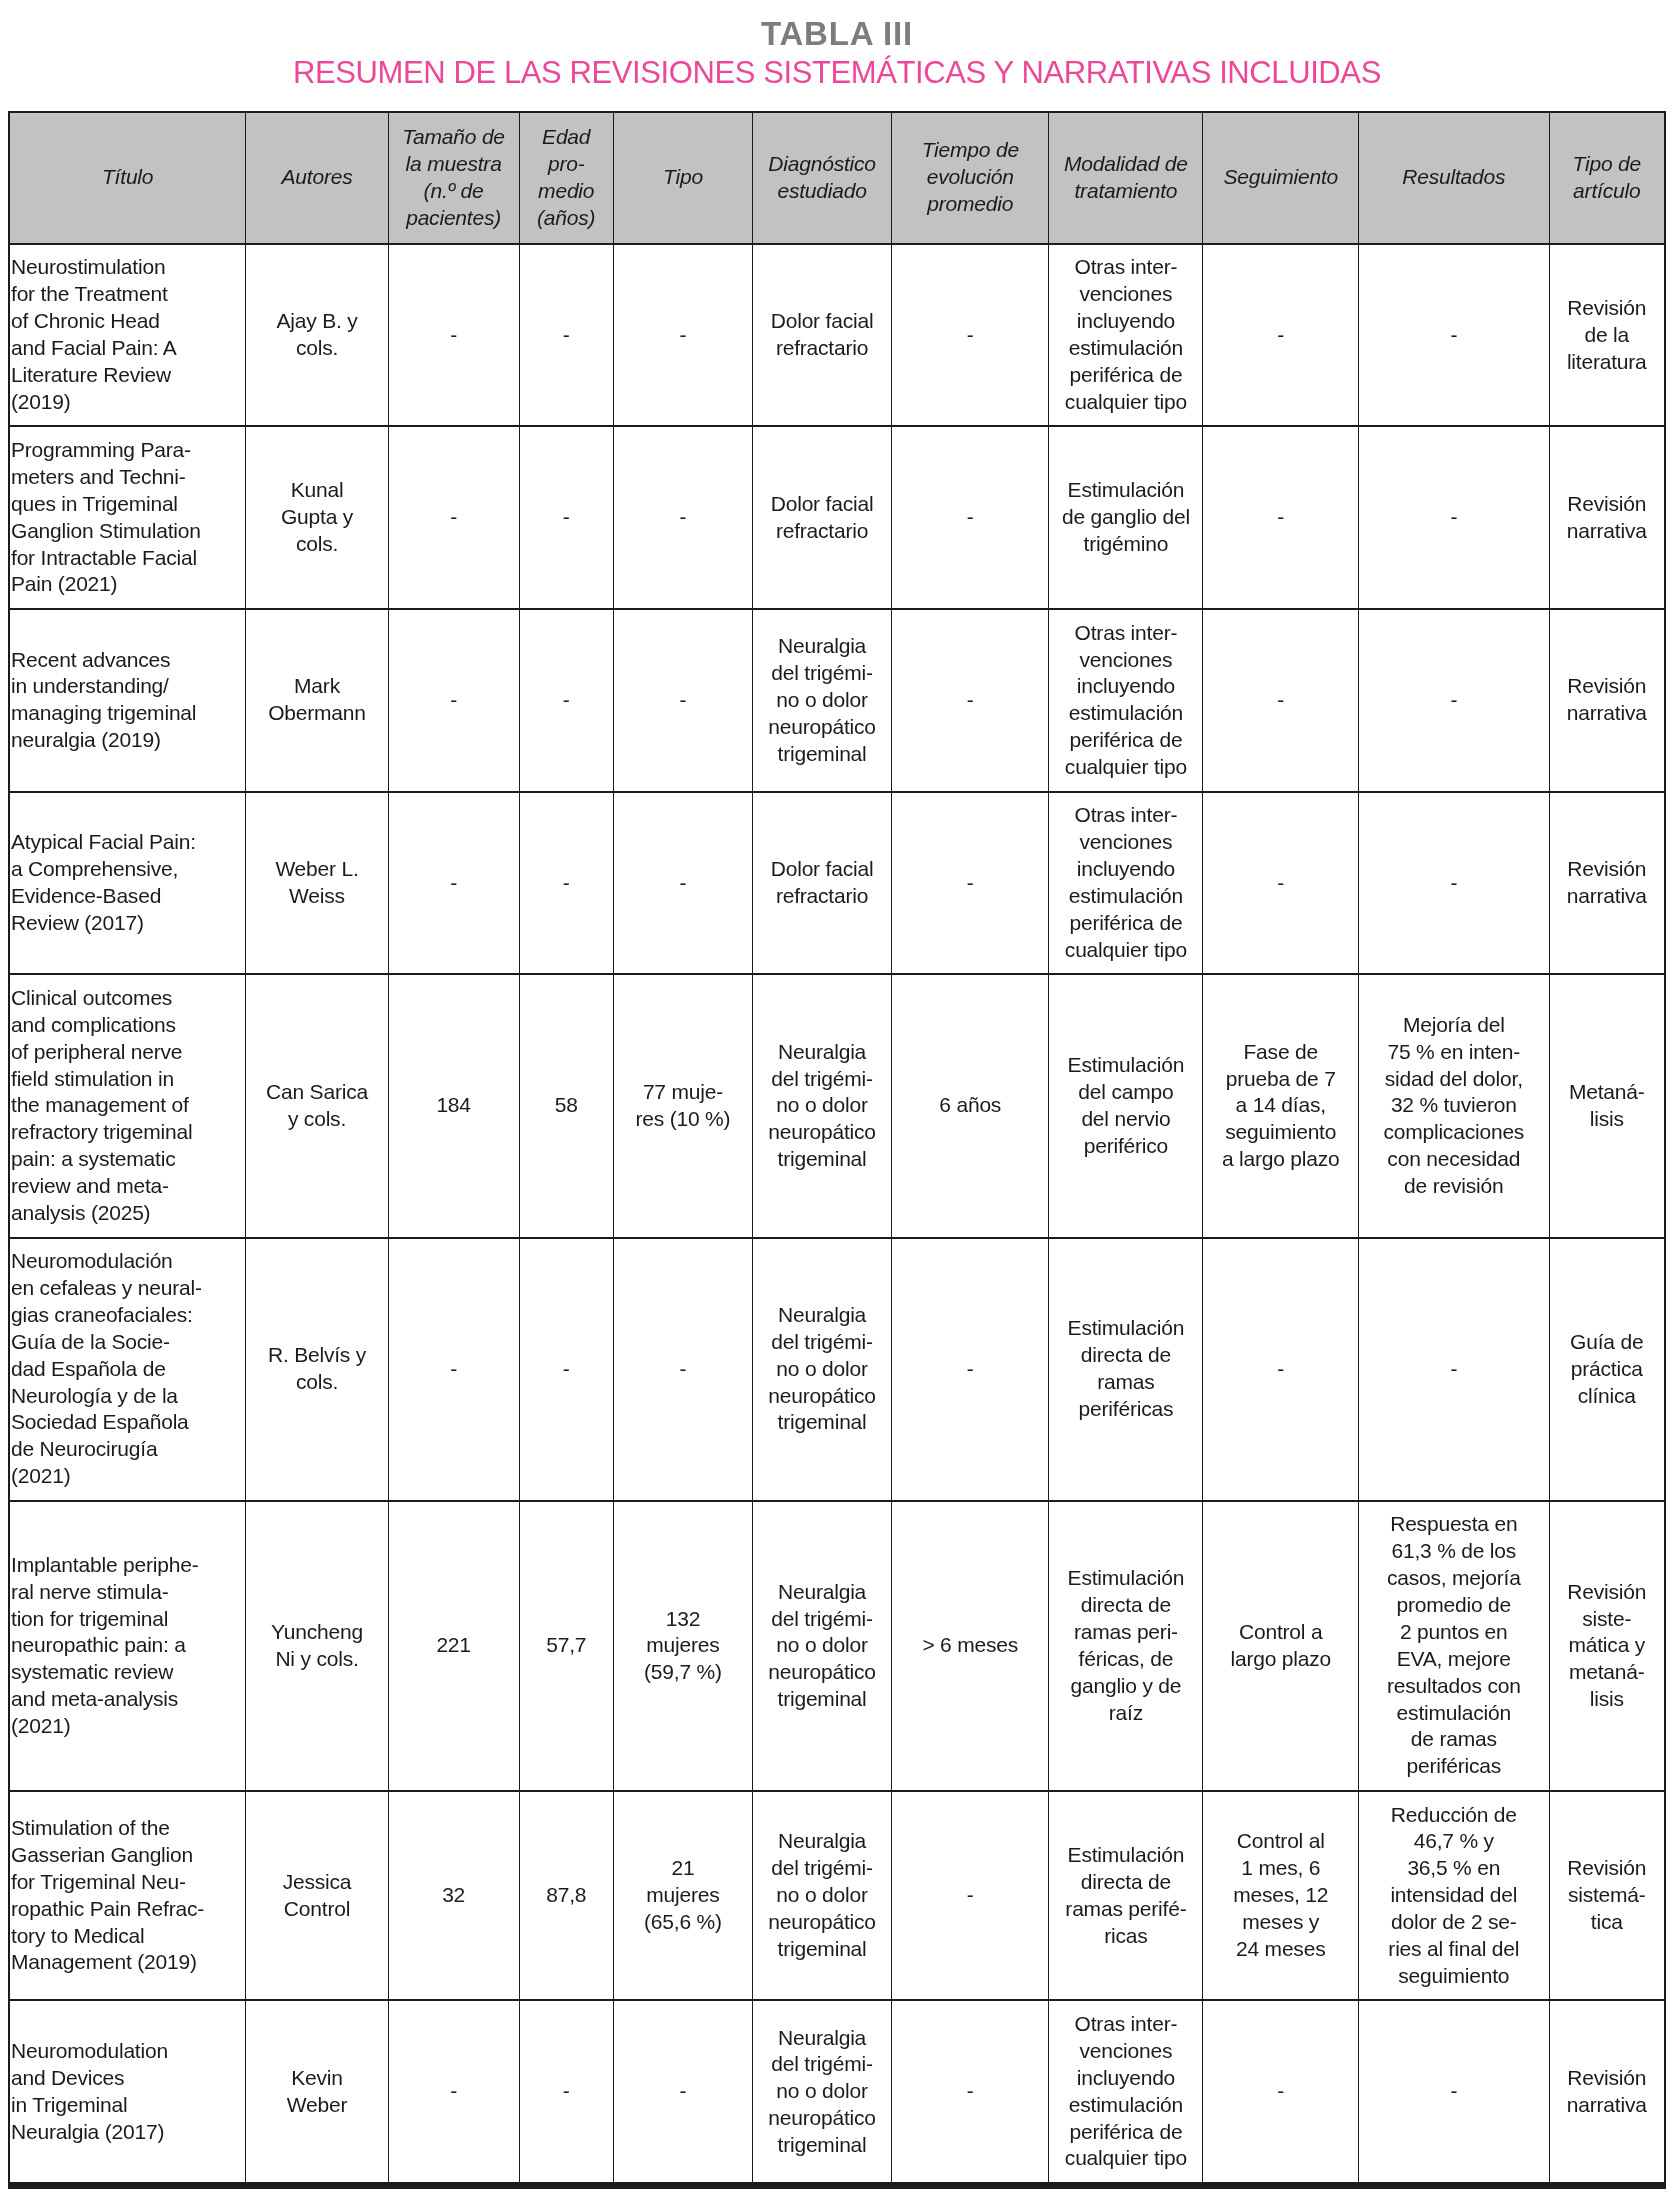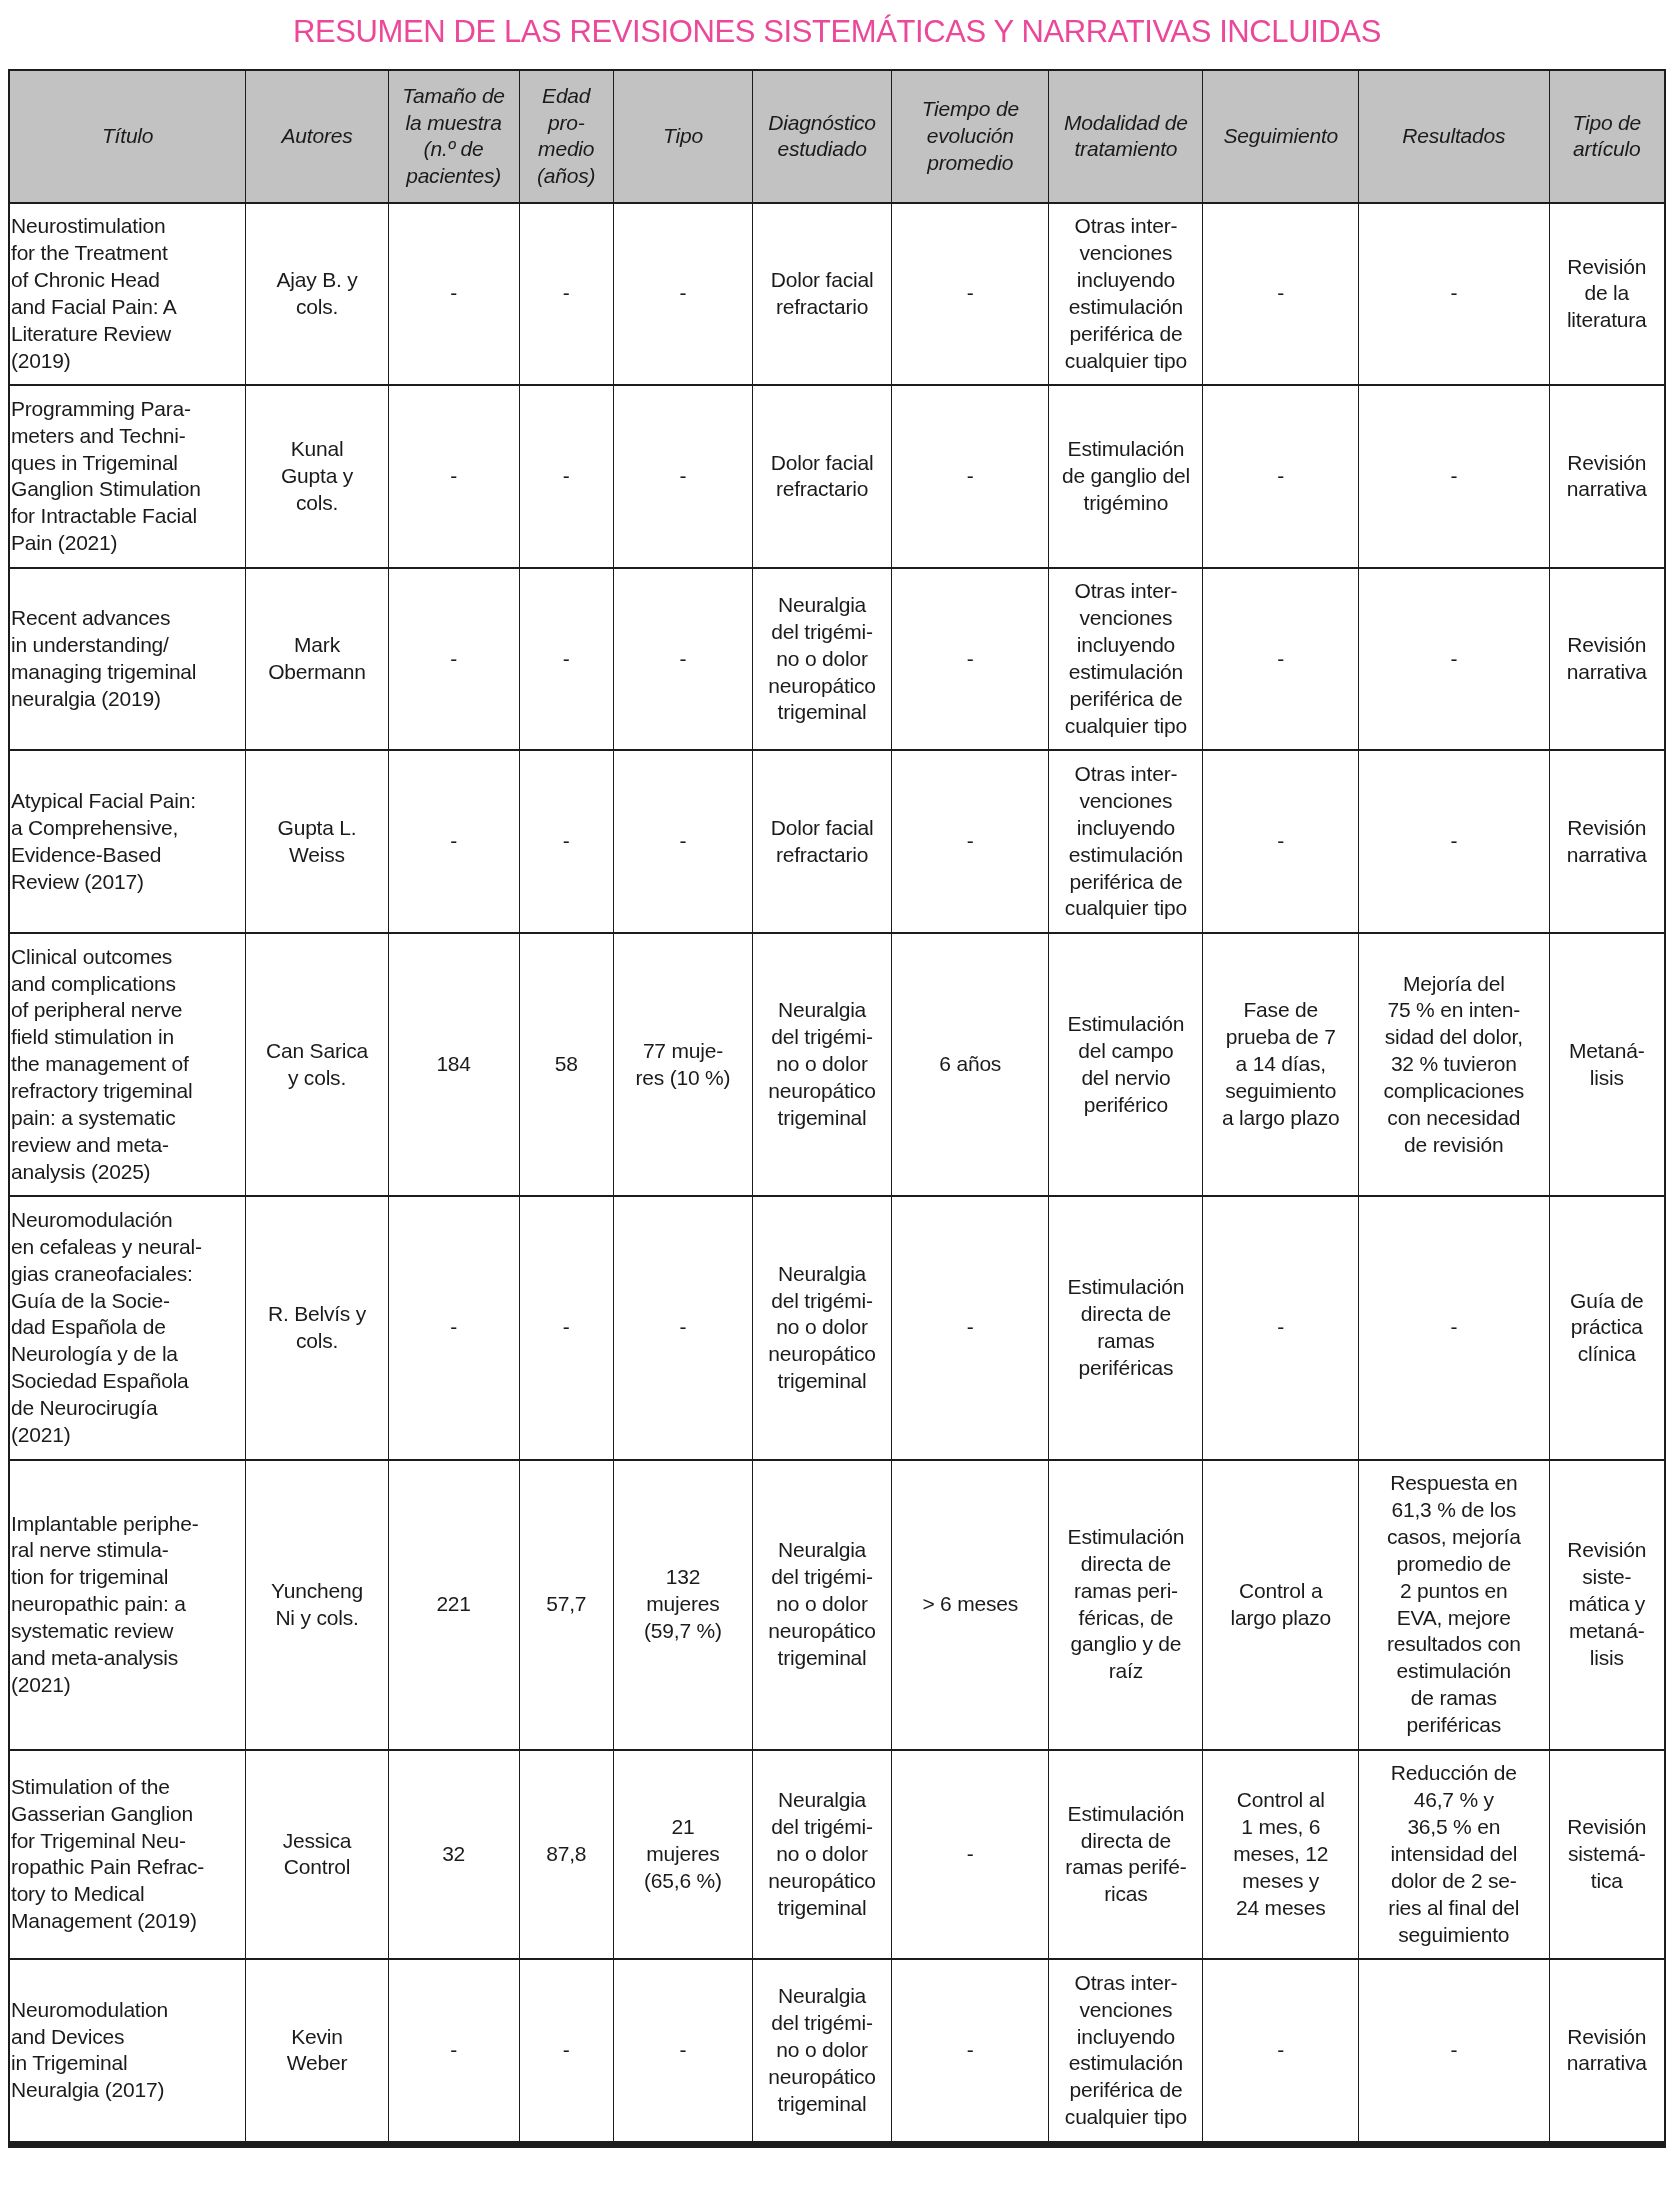--- a/index.html
+++ b/index.html
@@ -72,20 +72,21 @@
     text-align: left;
     padding-left: 1px;
     padding-right: 6.4px;
   }
 </style>
 </head>
 <body>
 
 <div class="page">
   <header class="caption">
+    <div class="caption-line1">TABLA III</div>
     <div class="caption-line2">RESUMEN DE LAS REVISIONES SISTEMÁTICAS Y NARRATIVAS INCLUIDAS</div>
   </header>
 
   <table class="summary">
     <colgroup>
       <col class="c1">
         <col class="c2">
         <col class="c3">
         <col class="c4">
       <col class="c5">
@@ -199,21 +200,21 @@
           <td>-</td>
           <td>-</td>
           <td>Revisión
 narrativa</td>
         </tr>
         <tr>
           <td class="title-cell">Atypical Facial Pain:
 a Comprehensive,
 Evidence-Based
 Review (2017)</td>
-          <td>Gupta L.
+          <td>Weber L.
 Weiss</td>
           <td>-</td>
           <td>-</td>
           <td>-</td>
           <td>Dolor facial
 refractario</td>
           <td>-</td>
           <td>Otras inter-
 venciones
 incluyendo

